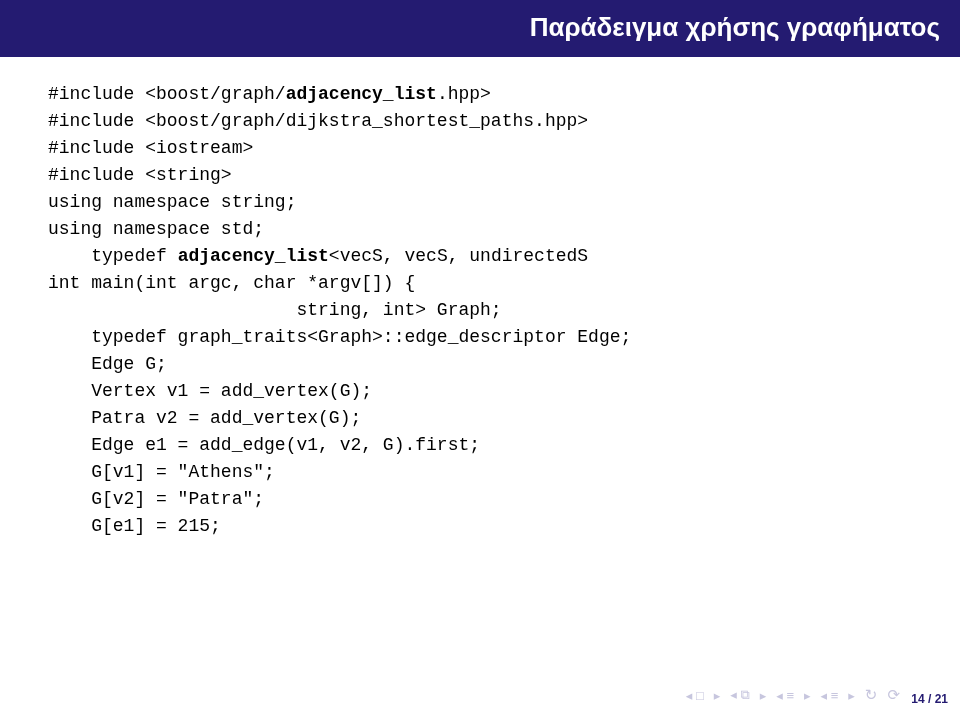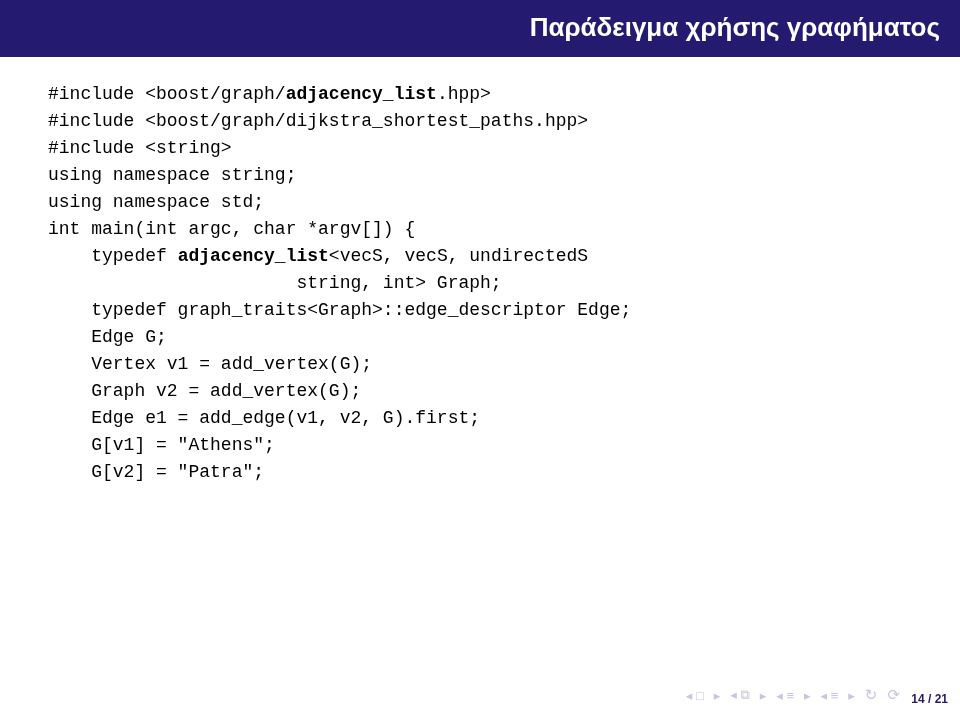--- a/index.html
+++ b/index.html
@@ -60,34 +60,36 @@
 </head>
 <body>
 
 <div class="header">
   <span>Παράδειγμα χρήσης γραφήματος</span>
 </div>
 
 <div class="content">
 <div class="code-line"><span>#include &lt;boost/graph/</span><span class="bold">adjacency_list</span><span>.hpp&gt;</span></div>
 <div class="code-line">#include &lt;boost/graph/dijkstra_shortest_paths.hpp&gt;</div>
+<div class="code-line">#include &lt;iostream&gt;</div>
 <div class="code-line">#include &lt;string&gt;</div>
 <div class="code-line">using namespace string;</div>
 <div class="code-line">using namespace std;</div>
 <div class="code-line"></div>
+<div class="code-line"><span>    typedef </span><span class="bold">adjacency_list</span><span>&lt;vecS, vecS, undirectedS</span></div>
 <div class="code-line">int main(int argc, char *argv[]) {</div>
-<div class="code-line"><span>    typedef </span><span class="bold">adjacency_list</span><span>&lt;vecS, vecS, undirectedS</span></div>
 <div class="code-line">                       string, int&gt; Graph;</div>
 <div class="code-line">    typedef graph_traits&lt;Graph&gt;::edge_descriptor Edge;</div>
 <div class="code-line">    Edge G;</div>
 <div class="code-line">    Vertex v1 = add_vertex(G);</div>
-<div class="code-line">    Graph v2 = add_vertex(G);</div>
+<div class="code-line">    Patra v2 = add_vertex(G);</div>
 <div class="code-line">    Edge e1 = add_edge(v1, v2, G).first;</div>
 <div class="code-line">    G[v1] = "Athens";</div>
 <div class="code-line">    G[v2] = "Patra";</div>
+<div class="code-line">    G[e1] = 215;</div>
 </div>
 
 <div class="nav">
   <span class="nav-icon">◂ □</span>
   <span class="nav-icon">▸</span>
   <span class="nav-icon">◂ ⧉</span>
   <span class="nav-icon">▸</span>
   <span class="nav-icon">◂ ≡</span>
   <span class="nav-icon">▸</span>
   <span class="nav-icon">◂ ≡</span>

